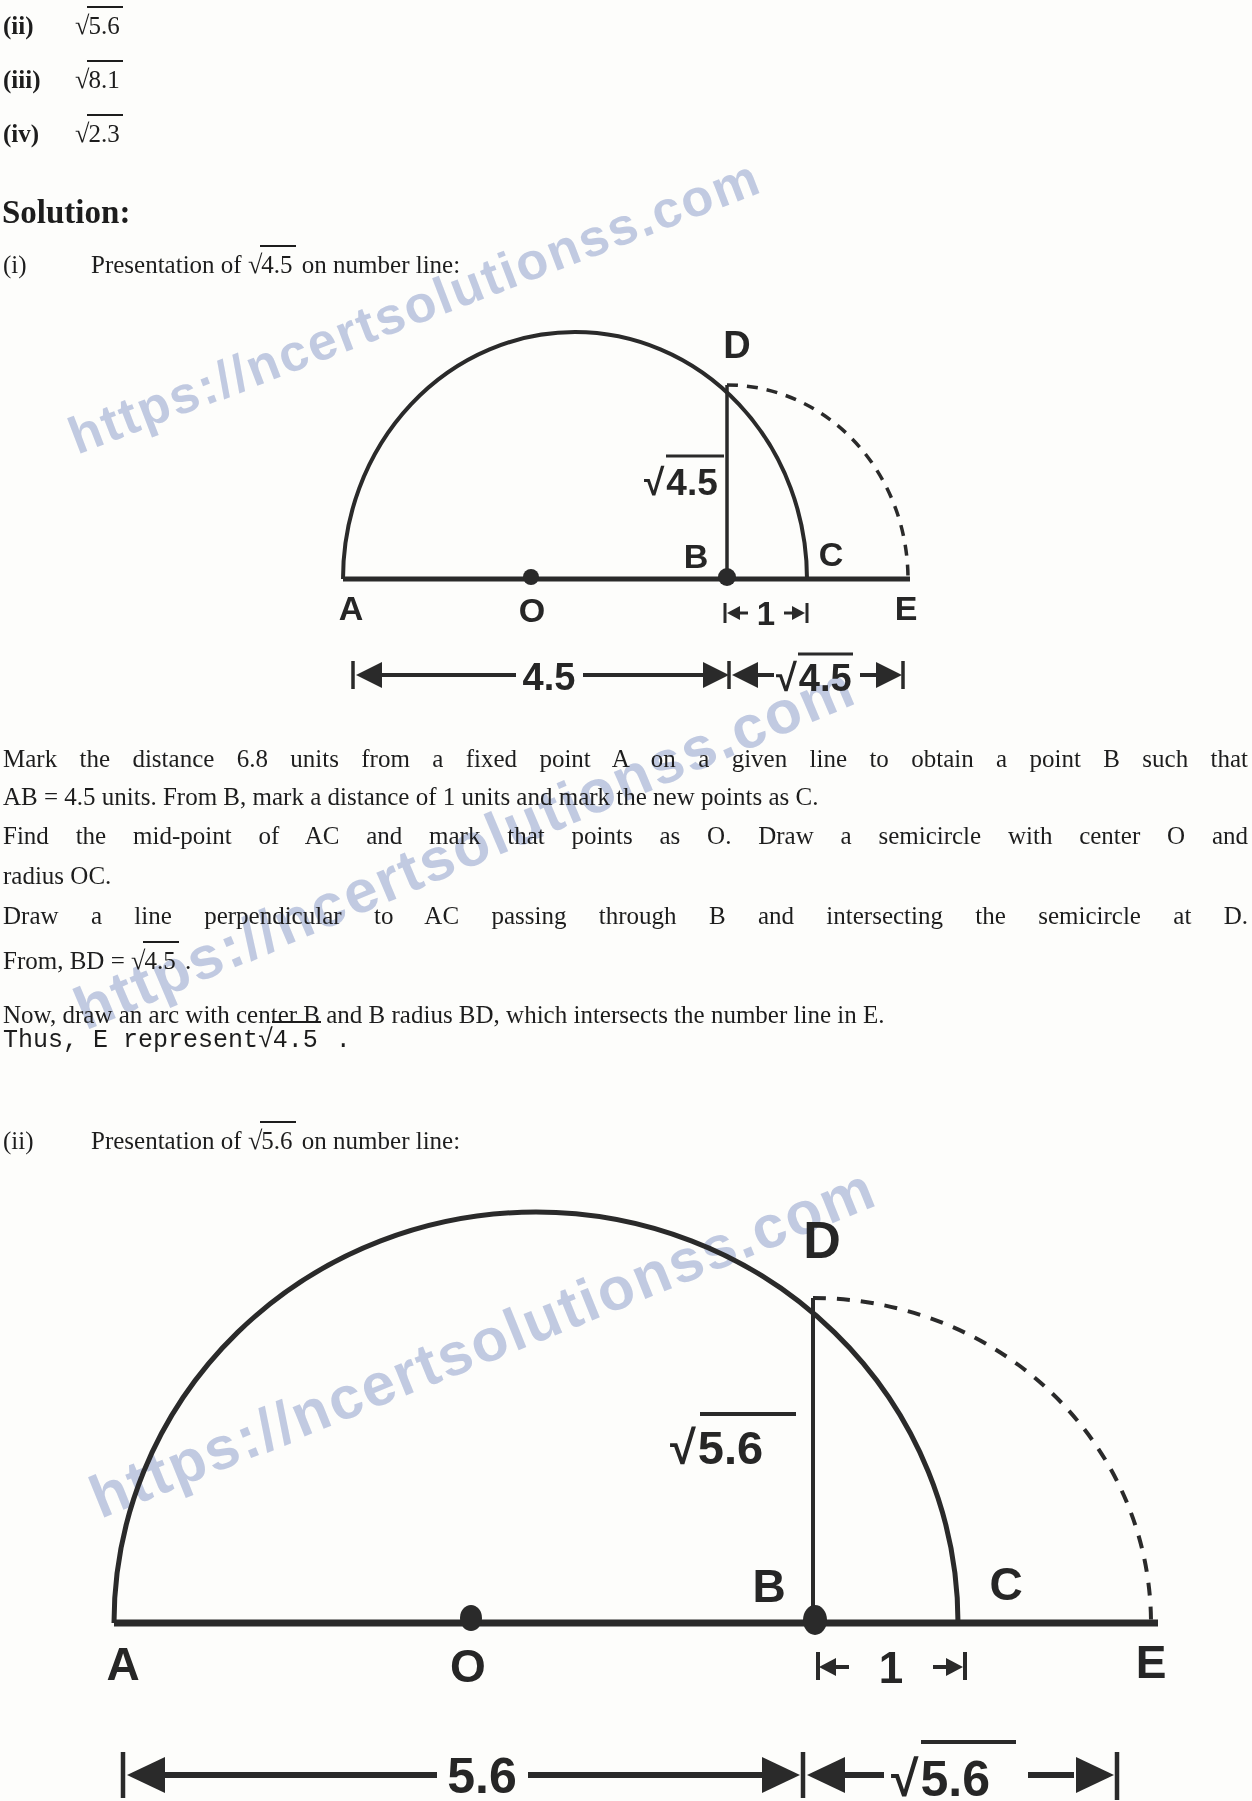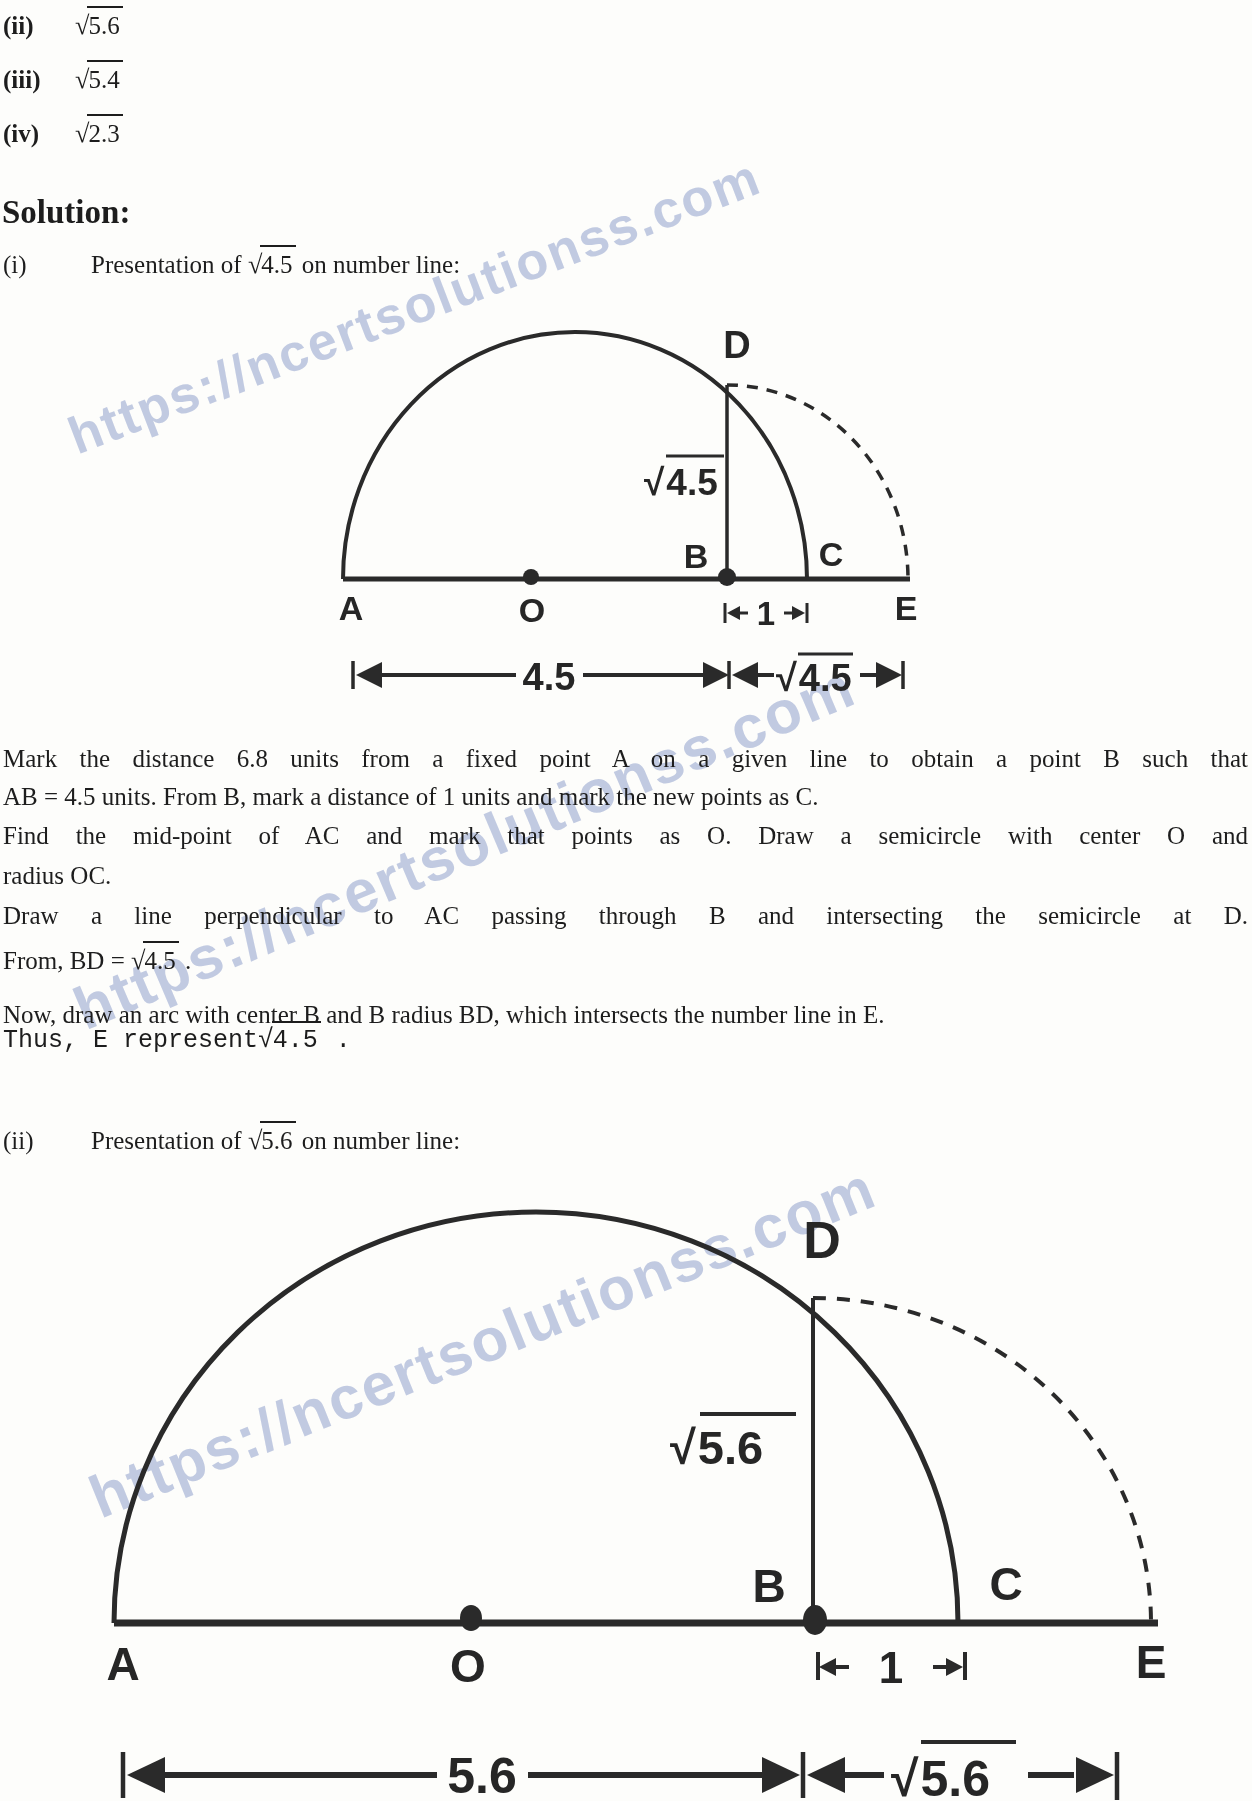--- a/index.html
+++ b/index.html
@@ -38,21 +38,21 @@
 <body>
 
 <div class="wm wm1">https://ncertsolutionss.com</div>
 <div class="wm wm2">https://ncertsolutionss.com</div>
 <div class="wm wm3">https://ncertsolutionss.com</div>
 
 <div class="txt" style="left:3px;top:6px;">
   <span class="itemlabel">(ii)</span><span class="rad"><span class="sign">√</span><span class="val">5.6</span></span>
 </div>
 <div class="txt" style="left:3px;top:60px;">
-  <span class="itemlabel">(iii)</span><span class="rad"><span class="sign">√</span><span class="val">5.4</span></span>
+  <span class="itemlabel">(iii)</span><span class="rad"><span class="sign">√</span><span class="val">8.1</span></span>
 </div>
 <div class="txt" style="left:3px;top:114px;">
   <span class="itemlabel">(iv)</span><span class="rad"><span class="sign">√</span><span class="val">2.3</span></span>
 </div>
 
 <div class="txt bold" style="left:2px;top:194px;font-size:33px;">Solution:</div>
 
 <div class="txt" style="left:3px;top:245px;">
   <span class="steplabel">(i)</span><span>Presentation of </span><span class="rad"><span class="sign">√</span><span class="val">4.5</span></span><span> on number line:</span>
 </div>

